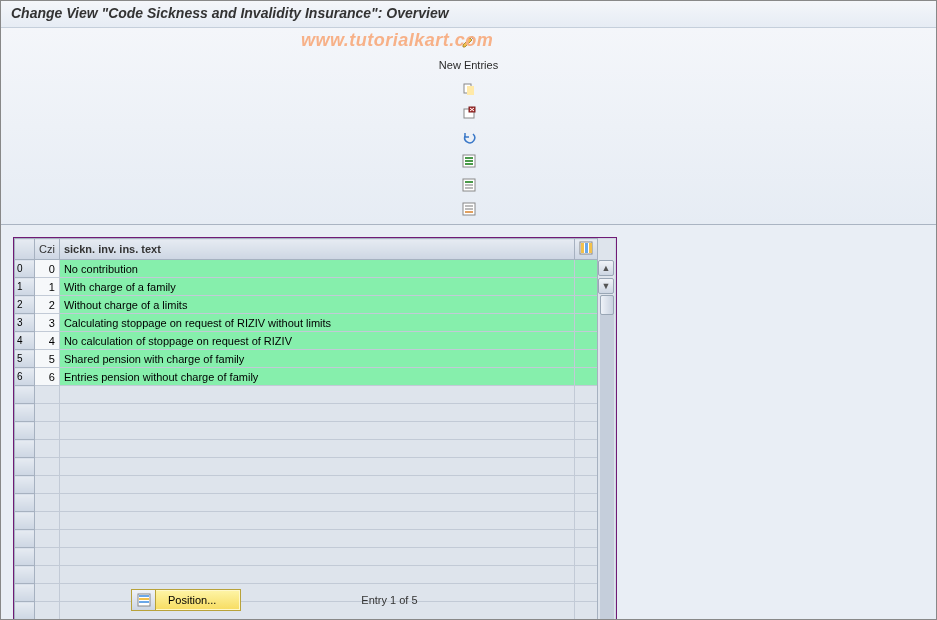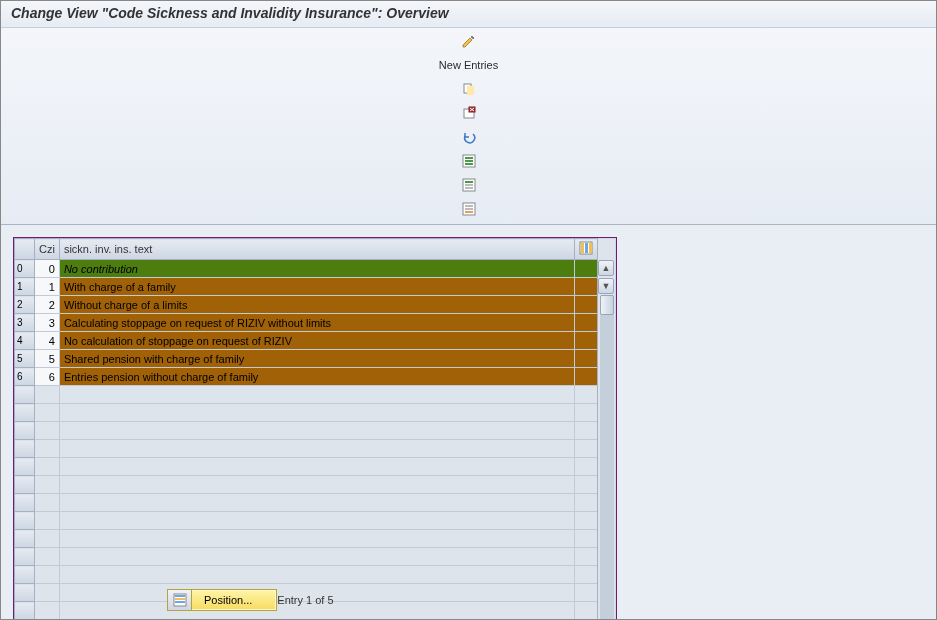--- a/index.html
+++ b/index.html
@@ -89,47 +89,47 @@
     .grid-head .cell {
       background: linear-gradient(#e6ebf2, #cdd6e3);
       border: 1px solid #a6b1c0;
       font-size: 11px;
       color: #333;
       padding: 2px 4px;
       height: 19px;
     }
     .col-sel { width: 20px; }
     .col-czi { width: 24px; }
-    .col-text { width: auto; }
+    .col-text { width: auto; font-weight: bold; }
     .col-cfg { width: 22px; text-align: center; }
     .grid-row { display: table-row; }
     .cell { display: table-cell; vertical-align: middle; }
     .row-sel {
       background: linear-gradient(#e6ebf2, #cdd6e3);
       border: 1px solid #a6b1c0;
       font-size: 10px;
       padding: 0 2px;
       height: 18px;
     }
     .data-czi {
       background: #f6f8fa;
       border: 1px solid #c2cad6;
       text-align: right;
       padding: 0 4px;
       height: 18px;
       font-size: 11px;
     }
     .data-text {
-      background: #a16207;
+      background: #86efac;
       border: 1px solid #c2cad6;
       padding: 0 4px;
       height: 18px;
       font-size: 11px;
     }
-    .data-text.selected { background: #4d7c0f; font-style: italic; }
+    .data-text.selected { background: #86efac; }
     .empty-czi, .empty-text {
       background: #dee4ec;
       border: 1px solid #c2cad6;
       height: 18px;
     }
     .empty-czi { border-right: 1px solid #c2cad6; }
     .scrollbar-v {
       position: absolute;
       right: 1px;
       top: 1px;
@@ -202,21 +202,21 @@
     }
     .footer {
       position: absolute;
       bottom: 6px;
       left: 0;
       right: 0;
       height: 26px;
       display: flex;
       align-items: center;
       padding-left: 130px;
-      margin-left: 36px;
+      gap: 120px;
     }
     .position-btn {
       display: flex;
       align-items: center;
       background: linear-gradient(#fef5a8, #f7dc60);
       border: 1px solid #b8a23a;
       height: 22px;
       cursor: pointer;
       box-shadow: inset 0 0 0 1px #fff8c8;
     }
@@ -290,20 +290,21 @@
       </svg>
   </span>
   <span class="tb-btn">
     <svg width="14" height="14" viewBox="0 0 14 14">
         <rect x="1" y="1" width="12" height="12" fill="#fff" stroke="#888"></rect>
         <rect x="3" y="3" width="8" height="2" fill="#bbb"></rect>
         <rect x="3" y="6" width="8" height="2" fill="#bbb"></rect>
         <rect x="3" y="9" width="8" height="2" fill="#e0a060"></rect>
       </svg>
   </span>
+  <span class="watermark">www.tutorialkart.com</span>
 </div>
 
 <div class="main-area">
   <div class="table-container">
     <div class="grid-body-wrapper">
       <div class="grid">
         <div class="grid-head">
           <div class="cell col-sel"></div>
           <div class="cell col-czi">Czi</div>
           <div class="cell col-text">sickn. inv. ins. text</div>

